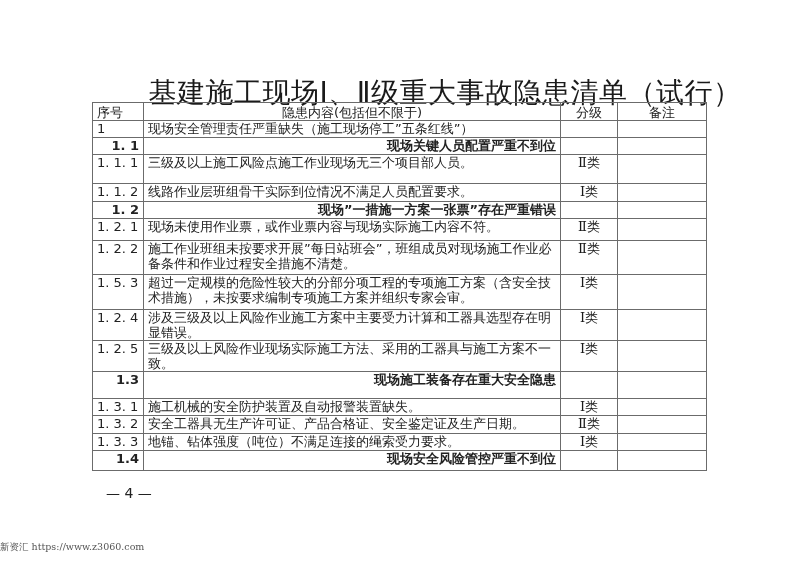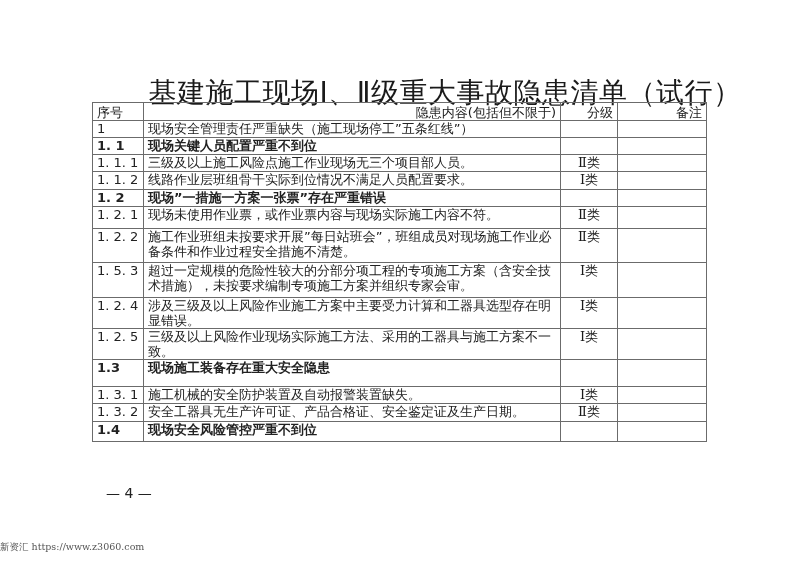--- a/index.html
+++ b/index.html
@@ -13,28 +13,28 @@
     padding-left:90px; box-sizing:border-box;
   }
   table.list {
     position:absolute; left:92px; top:102px; border-collapse:collapse;
     table-layout:fixed; width:614px; font-size:13px;
   }
   table.list td, table.list th {
     border:1px solid #6b6b6b; padding:0 4px; vertical-align:top;
     font-weight:normal; line-height:15px; overflow:hidden;
   }
-  table.list th { text-align:right; vertical-align:middle; padding-top:1px; }
+  table.list th { text-align:center; vertical-align:middle; padding-top:1px; }
   table.list th.seq { text-align:left; }
   td.seq { padding-top:2px; color:#222; }
   td.content { padding-top:1px; padding-left:6px; color:#222; }
   td.grade { text-align:center; padding-top:2px; font-family:"DejaVu Serif", serif; }
   .bold td.content { font-weight:bold; }
   .bold td.seq { font-weight:bold; }
-  tr.thick-top td { border-top:1.6px solid #333; }
+  tr.thick-top td { border-top:1.6px solid #333;text-align:right; }
   .pagenum {
     position:absolute; left:106px; top:485px; font-size:14px; color:#222;
   }
   .watermark {
     position:absolute; left:0; width:800px; top:541px; text-align:left;
     font-family:"DejaVu Serif", serif; font-size:9.5px; color:#555;
   }
 </style>
 </head>
 <body>
@@ -62,21 +62,21 @@
         <td class="content">现场安全管理责任严重缺失（施工现场停工”五条红线”）</td>
         <td class="grade"></td>
         <td class="remark"></td>
       </tr>
       <tr class="bold thick-top" style="height: 17px;">
         <td class="seq">1. 1</td>
         <td class="content">现场关键人员配置严重不到位</td>
         <td class="grade"></td>
         <td class="remark"></td>
       </tr>
-      <tr style="height: 17px;">
+      <tr style="height: 29px;">
         <td class="seq">1. 1. 1</td>
         <td class="content">三级及以上施工风险点施工作业现场无三个项目部人员。</td>
         <td class="grade">Ⅱ类</td>
         <td class="remark"></td>
       </tr>
       <tr style="height: 18px;">
         <td class="seq">1. 1. 2</td>
         <td class="content">线路作业层班组骨干实际到位情况不满足人员配置要求。</td>
         <td class="grade">Ⅰ类</td>
         <td class="remark"></td>
@@ -128,20 +128,26 @@
         <td class="content">施工机械的安全防护装置及自动报警装置缺失。</td>
         <td class="grade">Ⅰ类</td>
         <td class="remark"></td>
       </tr>
       <tr style="height: 18px;">
         <td class="seq">1. 3. 2</td>
         <td class="content">安全工器具无生产许可证、产品合格证、安全鉴定证及生产日期。</td>
         <td class="grade">Ⅱ类</td>
         <td class="remark"></td>
       </tr>
+      <tr style="height: 17px;">
+        <td class="seq">1. 3. 3</td>
+        <td class="content">地锚、钻体强度（吨位）不满足连接的绳索受力要求。</td>
+        <td class="grade">Ⅰ类</td>
+        <td class="remark"></td>
+      </tr>
       <tr class="bold thick-top" style="height: 20px;">
         <td class="seq">1.4</td>
         <td class="content">现场安全风险管控严重不到位</td>
         <td class="grade"></td>
         <td class="remark"></td>
       </tr>
     </tbody>
 </table>
 
 <div class="pagenum">— 4 —</div>

